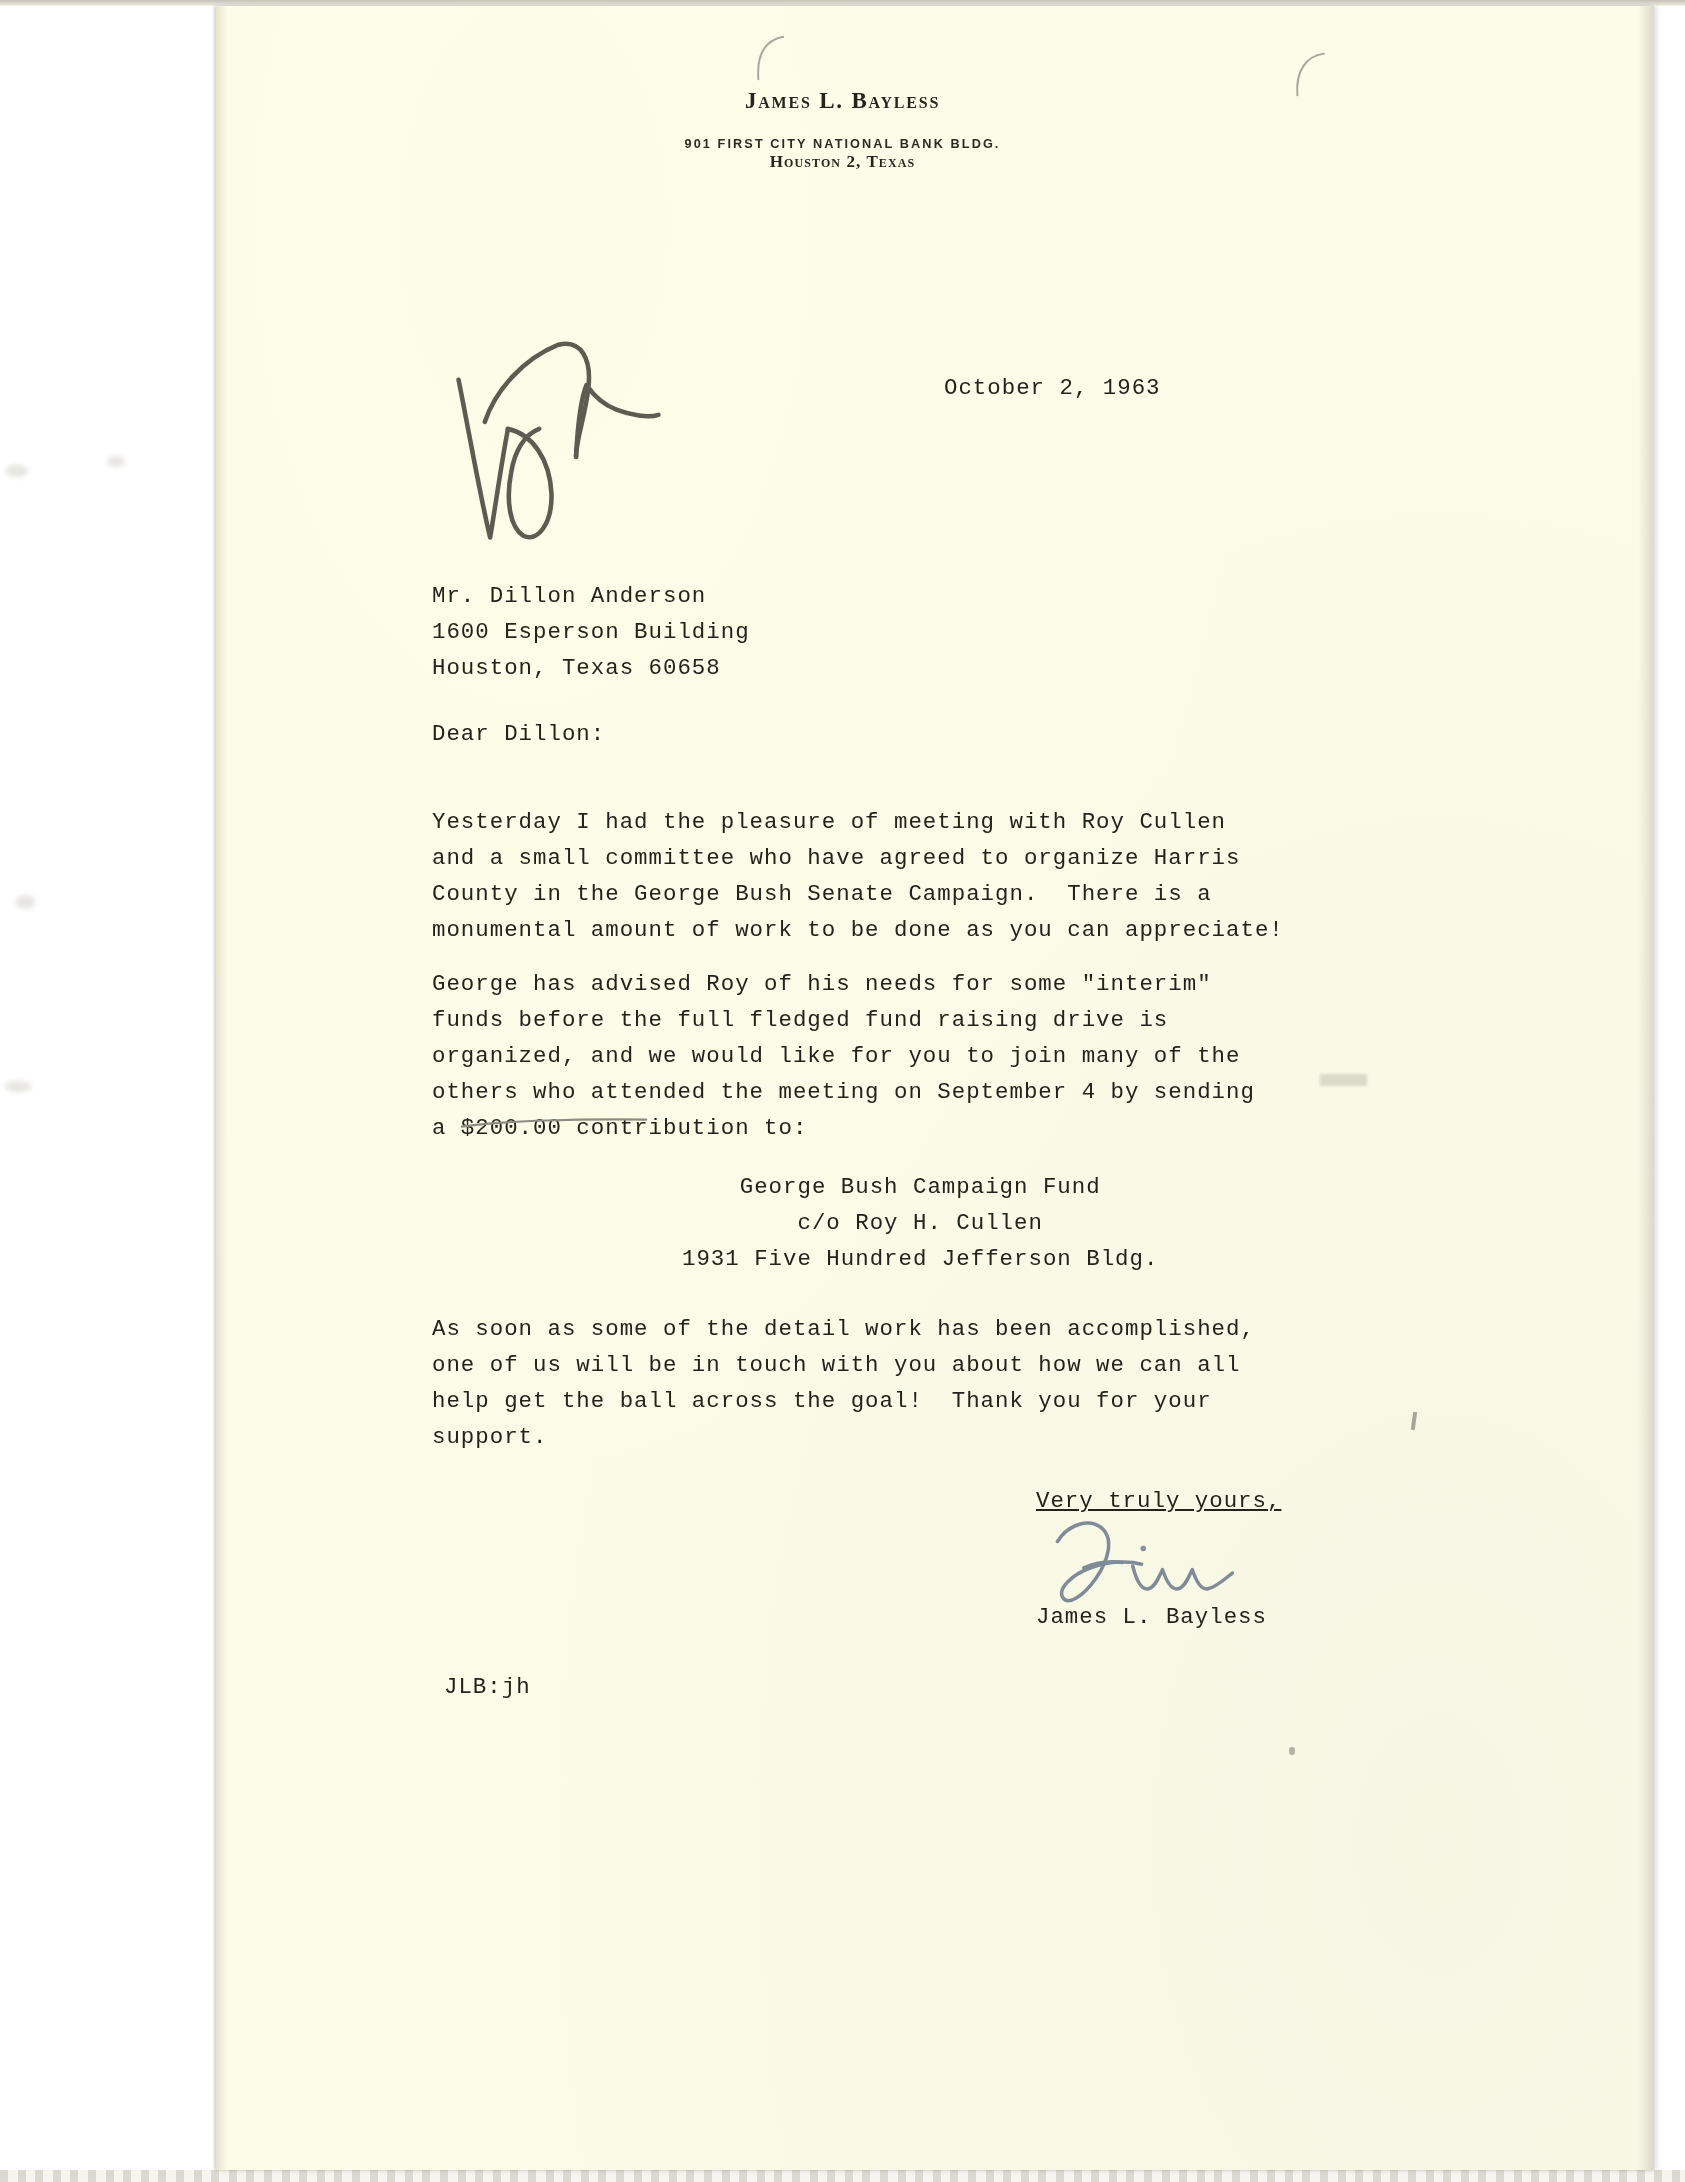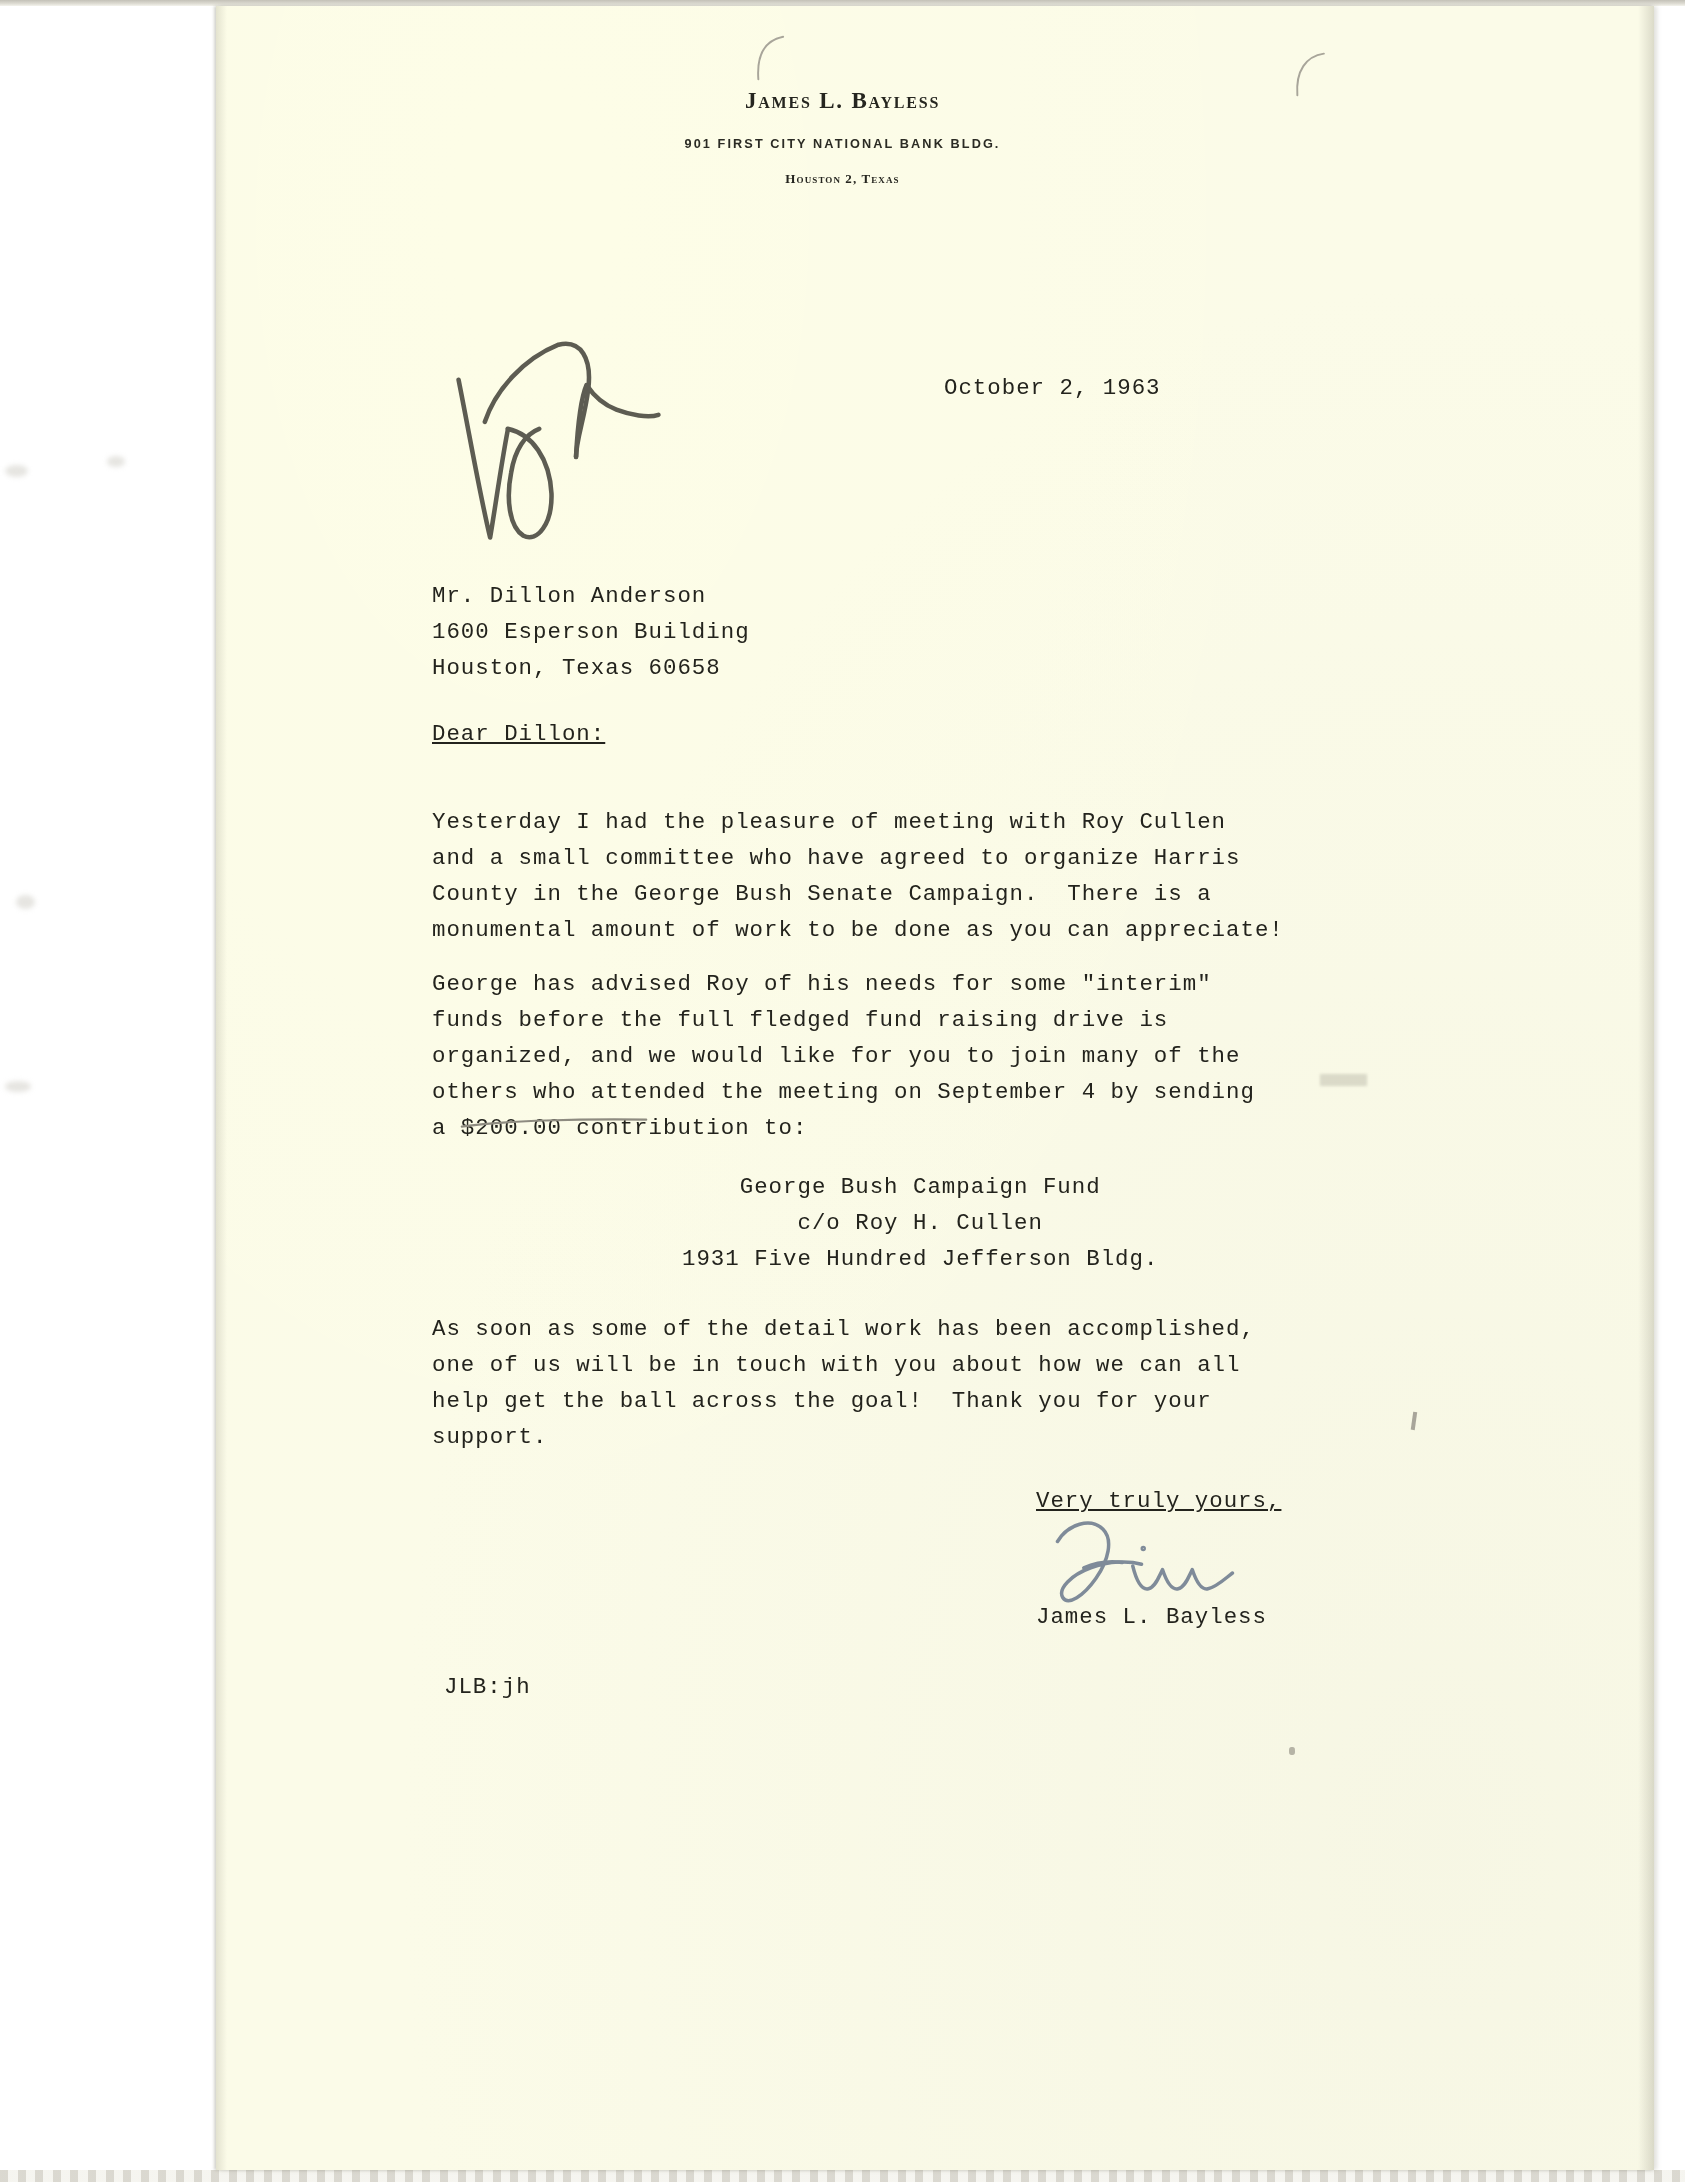--- a/index.html
+++ b/index.html
@@ -122,41 +122,41 @@
   #lh-address {
     font-family: "Liberation Sans", sans-serif;
     font-size: 12.7px;
     font-weight: bold;
     letter-spacing: 2.1px;
     margin-top: 24px;
     color: #2b2b24;
   }
   #lh-city {
     font-family: "Liberation Serif", serif;
-    font-size: 13px;
+    font-size: 17px;
     font-weight: bold;
     letter-spacing: 1.1px;
     font-variant: small-caps;
     text-transform: capitalize;
-    margin-top: 20px;
+    margin-top: 1px;
   }
 
   
   .tw {
     position: absolute;
     font-family: "Liberation Mono", "DejaVu Sans Mono", monospace;
     font-size: 22.4px;
     line-height: 36px;
     letter-spacing: 1px;
     color: #23231d;
     white-space: pre;
   }
   #date-line { left: 924px; top: 370px; margin-left: 20px; }
   #recipient-block { left: 432px; top: 578px; }
-  #salutation { left: 432px; top: 716px; text-decoration: underline; }
+  #salutation { left: 432px; top: 716px; }
   #para-1 { left: 432px; top: 792px; margin-top: 12px; }
   #para-2 { left: 432px; top: 966px; }
   #fund-block { left: 682px; top: 1169px; text-align: center; }
   #para-3 { left: 432px; top: 1311px; }
   #closing { left: 1036px; top: 1483px; text-decoration: underline; }
   #signer-name { left: 1036px; top: 1599px; }
   #initials-line { left: 444px; top: 1643px; margin-top: 26px; }
 
   
   #handwritten-scrawl {

